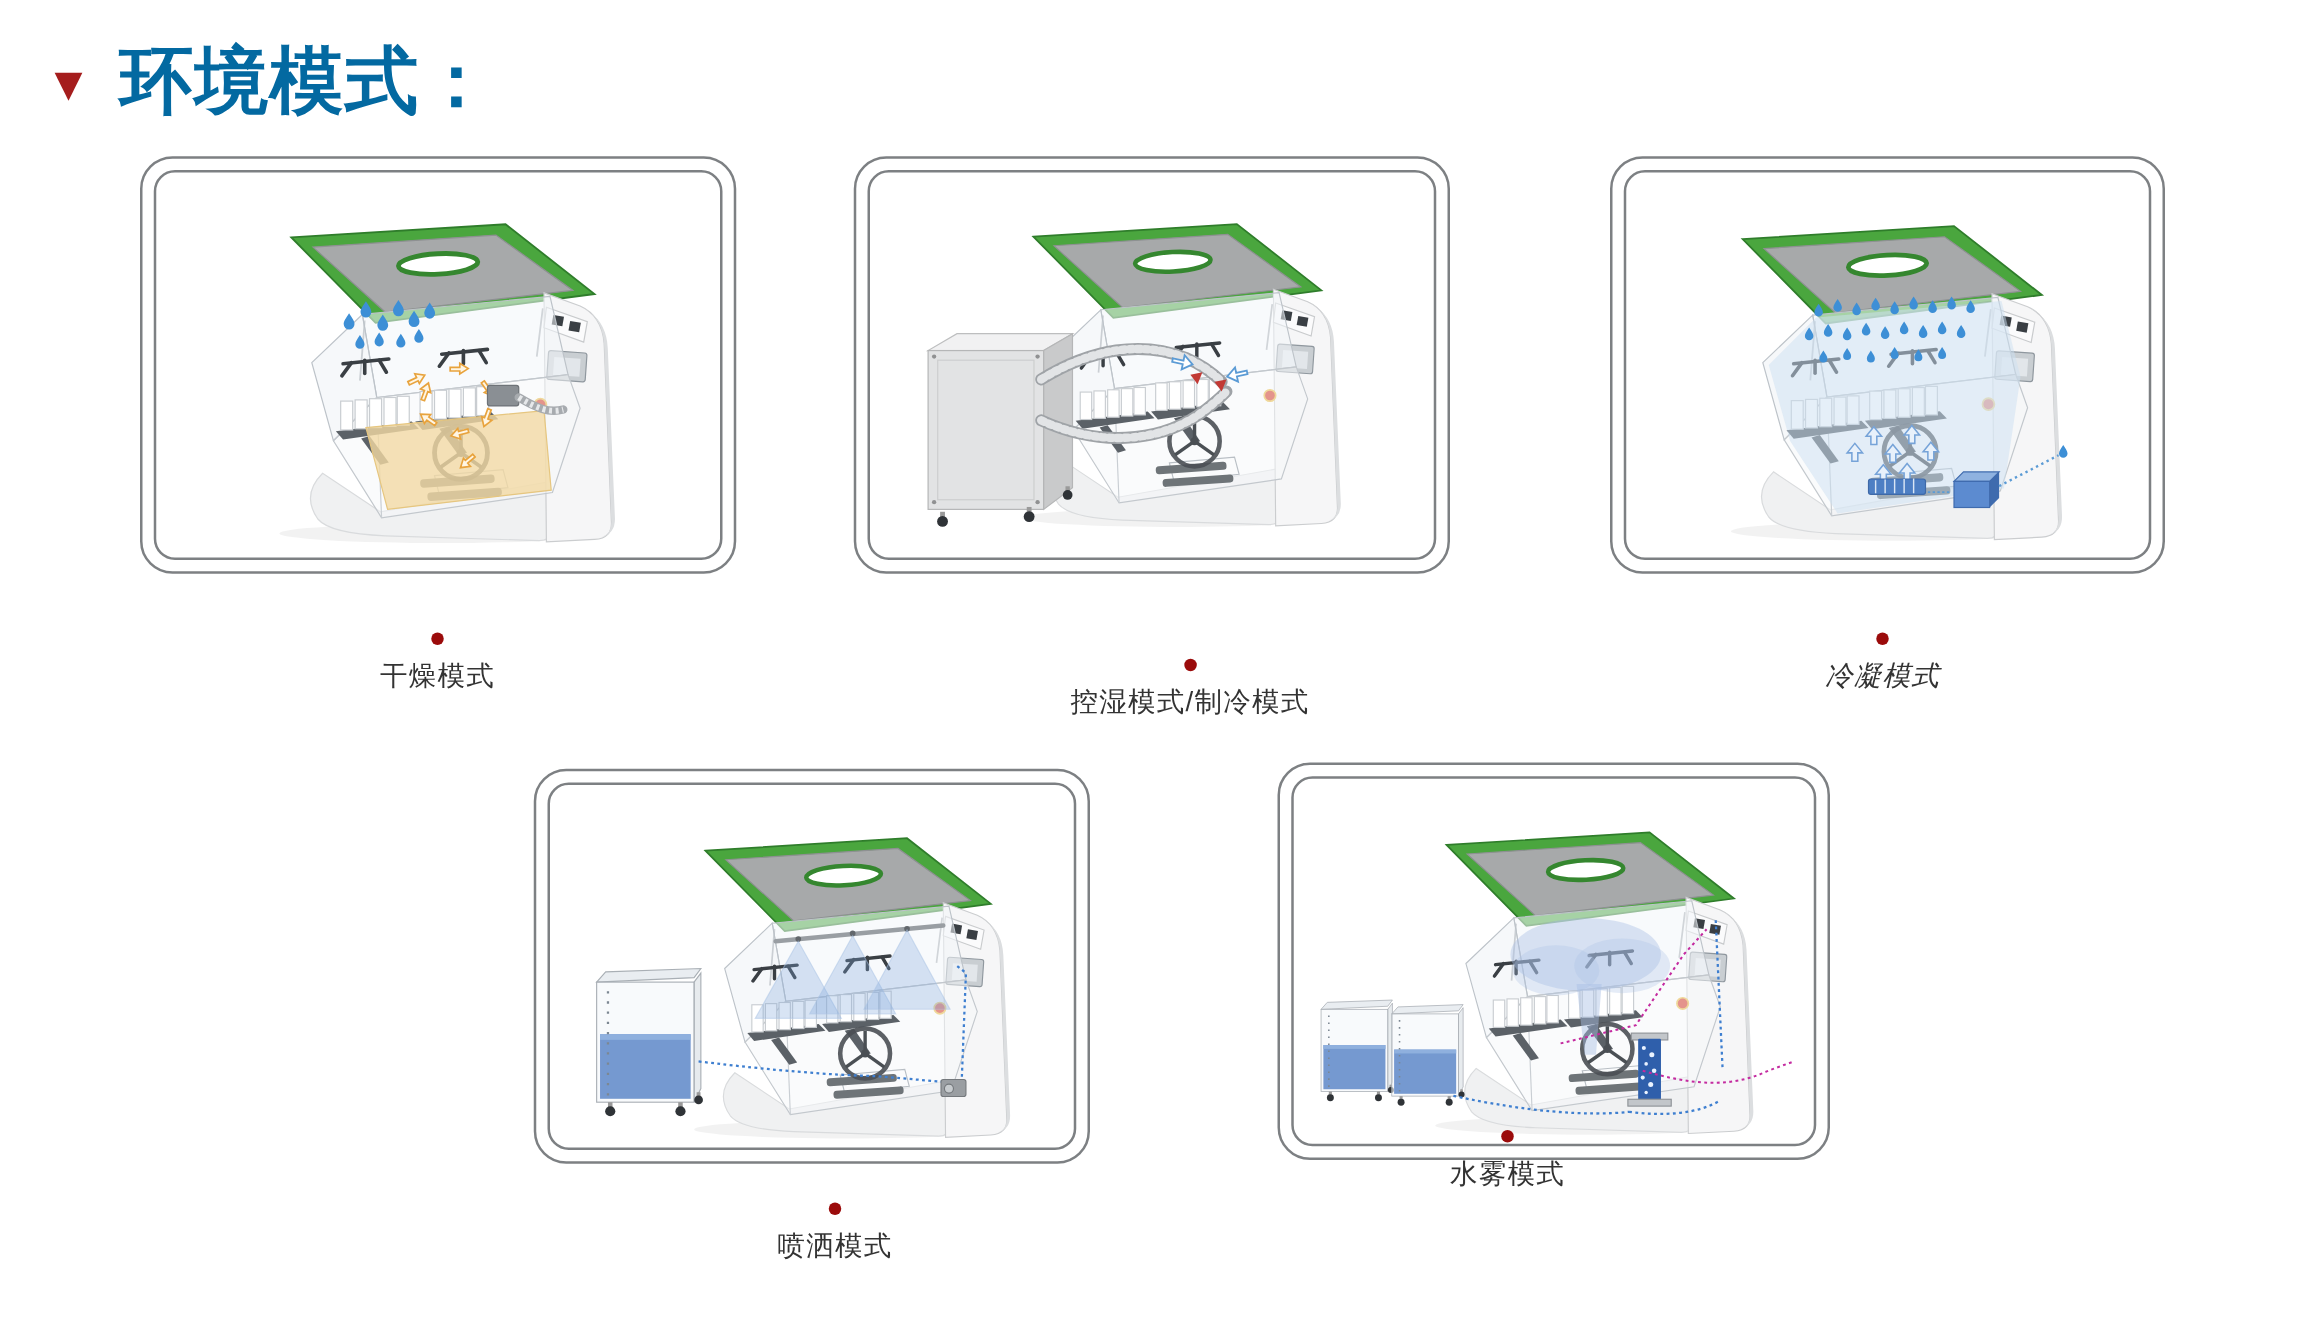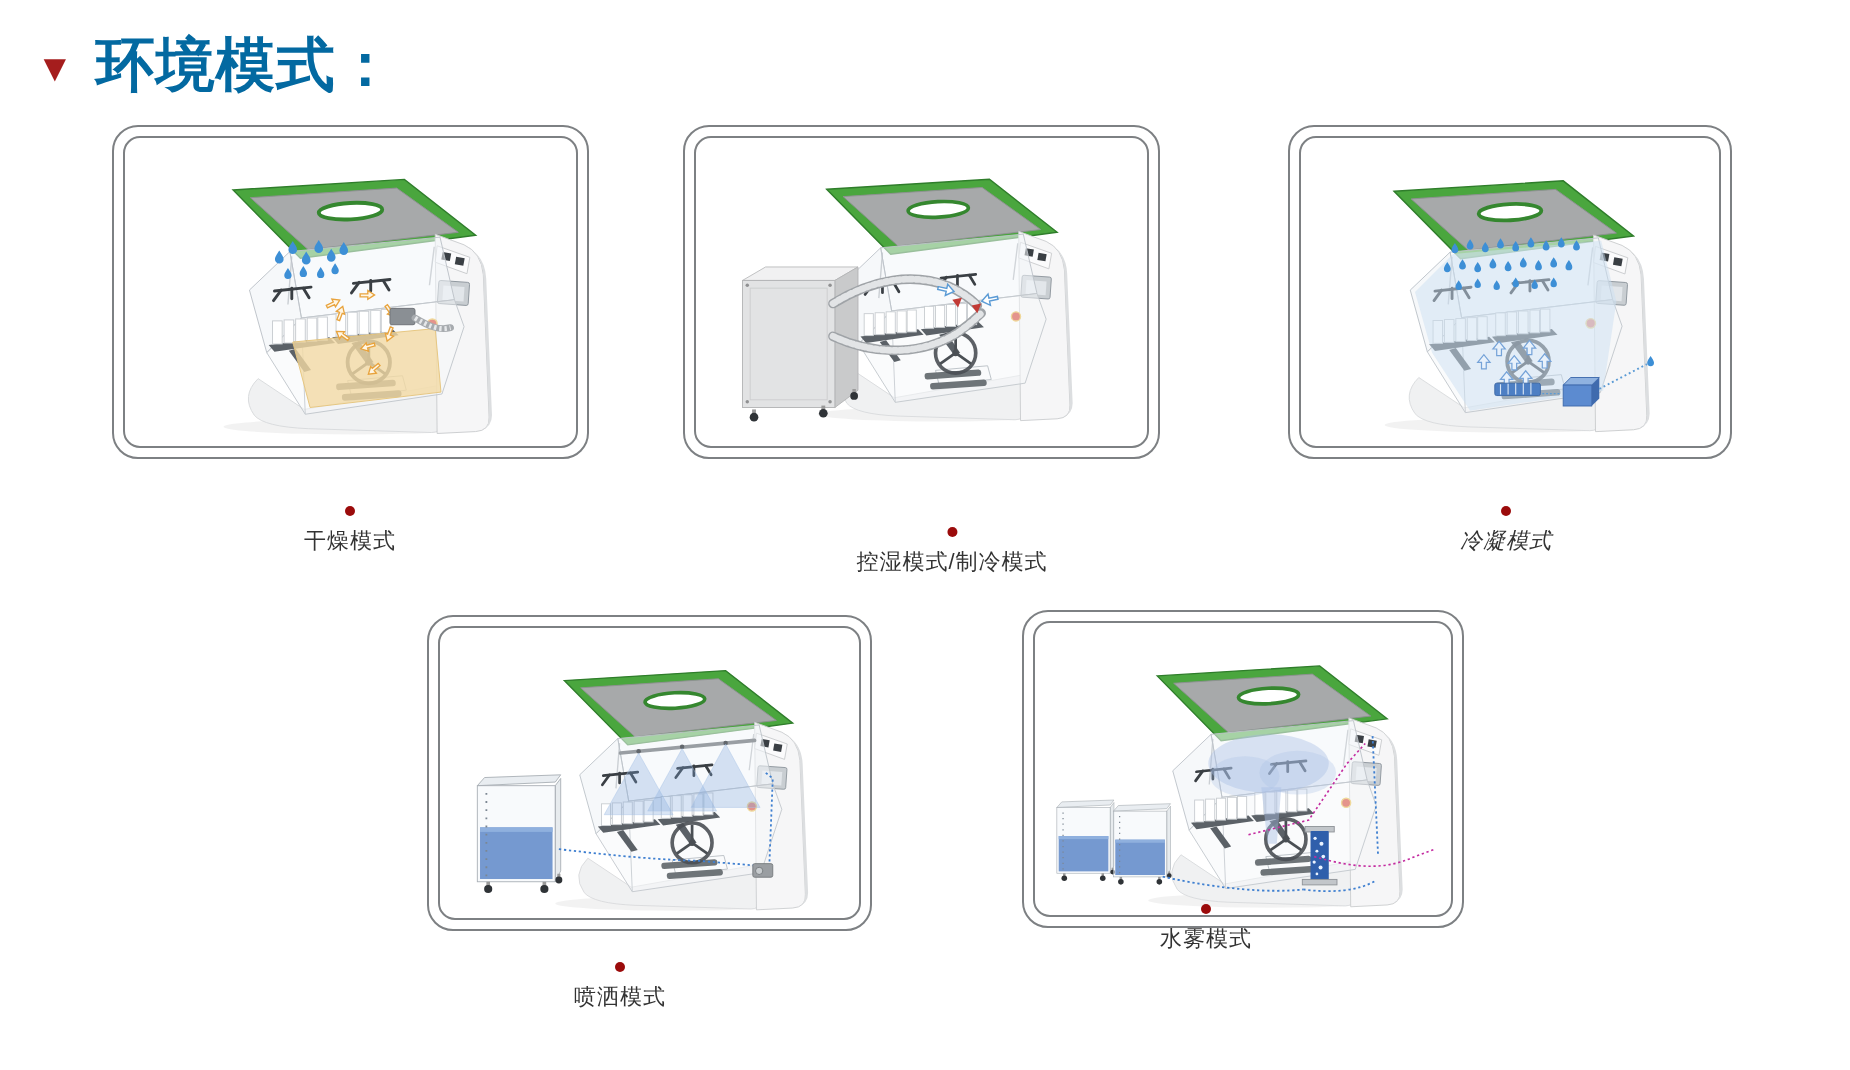--- a/index.html
+++ b/index.html
@@ -19,21 +19,21 @@
   #f3{left:1288px;top:125px;width:440px;height:330px;}
   #f4{left:427px;top:615px;width:441px;height:312px;}
   #f5{left:1022px;top:610px;width:438px;height:314px;}
   
   .caption{position:absolute;display:flex;align-items:center;gap:10px;transform:translateX(-50%);
            font-size:22px;color:#333333;letter-spacing:1px;white-space:nowrap;flex-direction:column;}
   .caption .dot{width:10px;height:10px;border-radius:50%;background:#9B0B0B;flex:none;}
   #c1{left:350px;top:506px;}
   #c2{left:952px;top:506px;margin-top:21px;}
   #c3{left:1506px;top:506px;font-style:italic;}
-  #c4{left:620px;top:962px;}
+  #c4{left:668px;top:962px;}
   #c5{left:1206px;top:904px;}
 </style>
 </head>
 <body>
 
 <svg width="0" height="0" style="position:absolute" aria-hidden="true">
   <defs>
     <path id="sym-drop" d="M0,-7 C2.5,-3 4.5,-0.5 4.5,2 A4.5,4.5 0 1,1 -4.5,2 C-4.5,-0.5 -2.5,-3 0,-7 Z" fill="#3D8FD6"></path>
     <path id="sym-oarrow" d="M0,2 L8,2 L8,-1.5 L15,3 L8,7.5 L8,5 L0,5 Z" fill="#FFF6E4" stroke="#E8A33D" stroke-width="1.4"></path>
     <polygon id="sym-blockarrow" points="0,2.5 9,2.5 9,-2 17,4 9,10 9,5.5 0,5.5" fill="#FFFFFF" stroke="#5B9BD5" stroke-width="1.5"></polygon>

